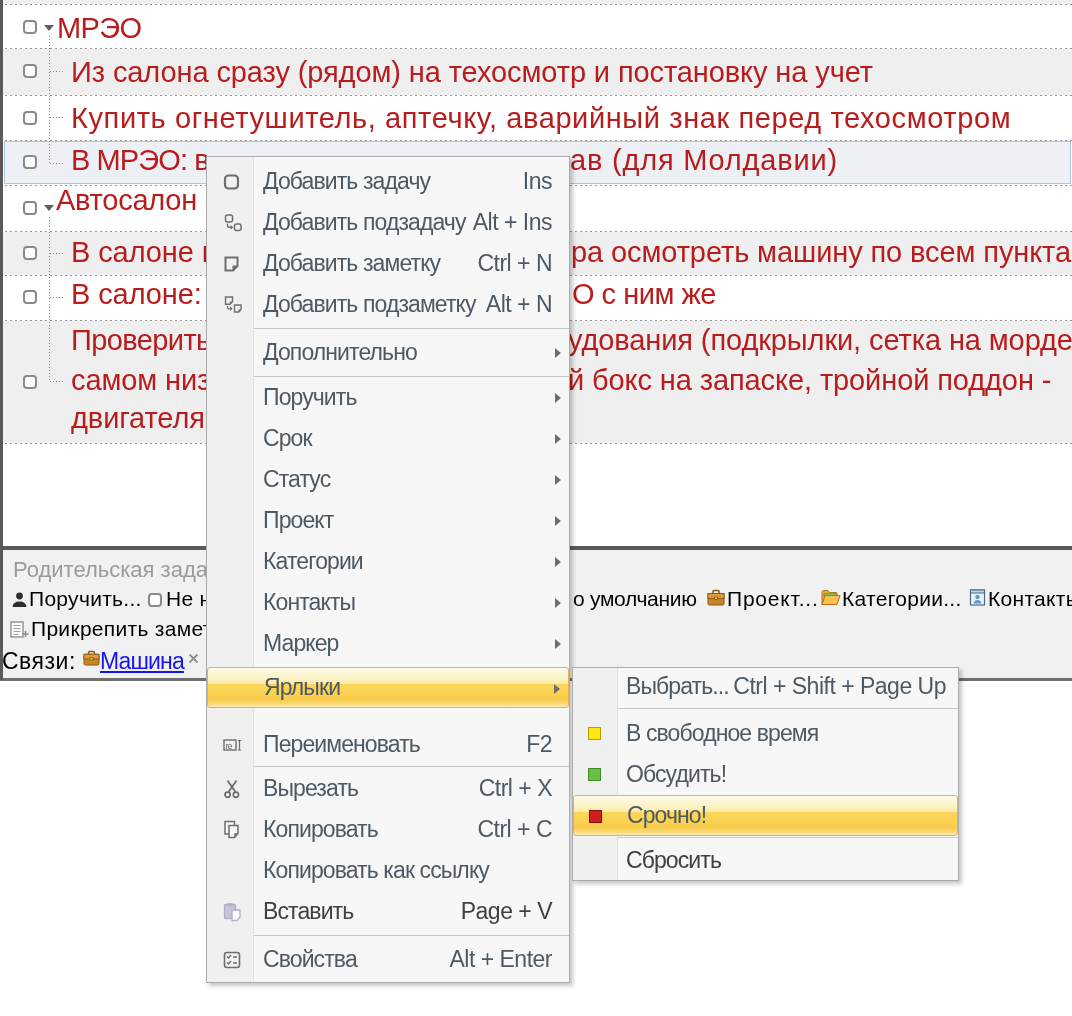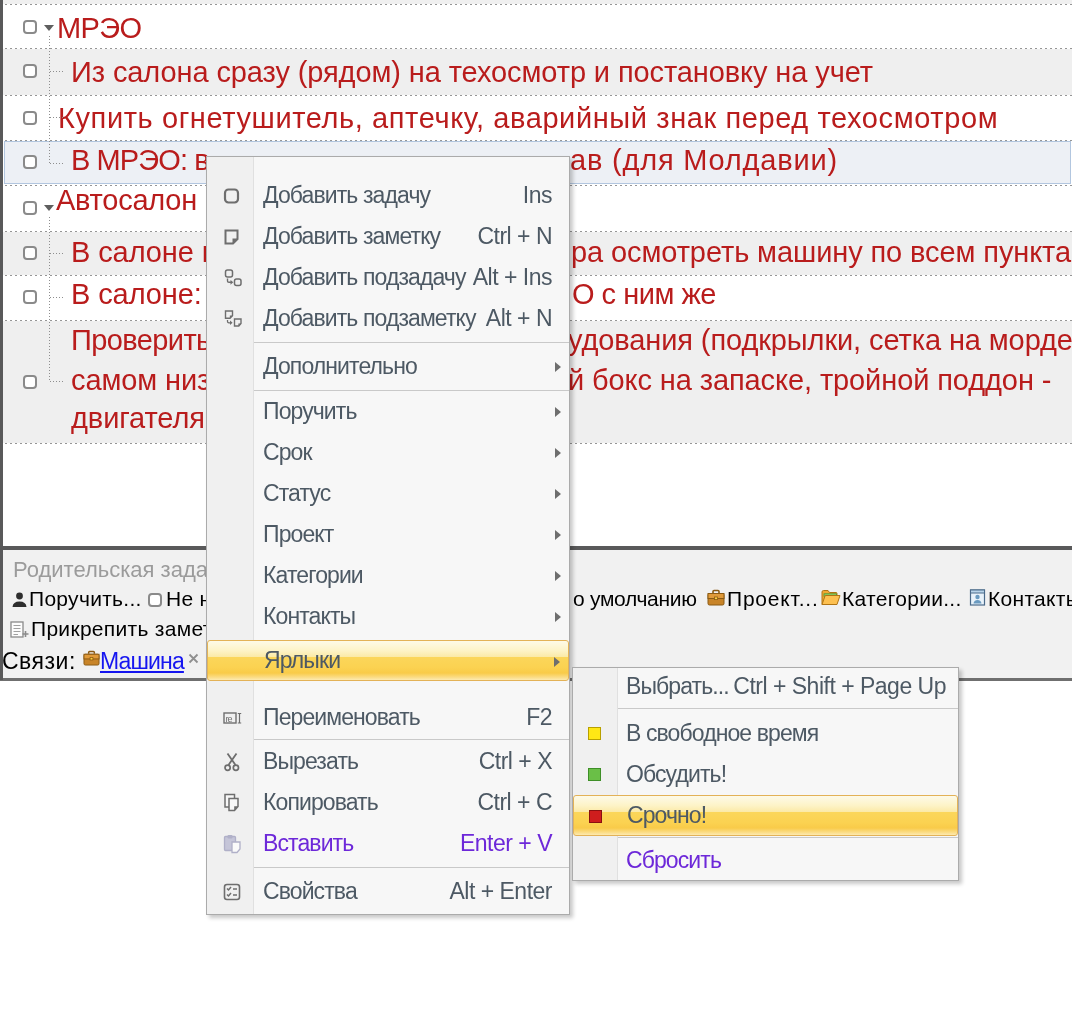--- a/index.html
+++ b/index.html
@@ -21,29 +21,29 @@
 
 #split{position:absolute;left:0;top:546px;width:1072px;height:4px;background:#59595a;}
 #panel{position:absolute;left:0;top:550px;width:1072px;height:128px;background:#f1f1f1;overflow:hidden;}
 #panelb{position:absolute;left:0;top:678px;width:1072px;height:3px;background:#6f6f6f;}
 #leftbar{position:absolute;left:0;top:0;width:3px;height:680px;background:#59595a;z-index:5;}
 .ptx{position:absolute;white-space:pre;color:#000;font-size:21px;letter-spacing:0.3px;}
 .pic{position:absolute;}
 
 .menu{position:absolute;background:#f7f7f7;border:1px solid #ababab;box-shadow:3px 3px 4px rgba(0,0,0,0.22);z-index:10;}
 .menu .gut{position:absolute;left:0;top:0;bottom:0;background:#f0f0f0;border-right:1px solid #e0e0e0;}
-#cmenu{left:206px;top:156px;width:362px;padding-top:18px;padding-bottom:2px;box-sizing:content-box;}
+#cmenu{left:206px;top:156px;width:362px;padding-top:4px;padding-bottom:2px;box-sizing:content-box;}
 #cmenu .gut{width:46px;}
 .mi{position:relative;height:41px;line-height:41px;font-size:23px;color:#4d5964;letter-spacing:-0.9px;white-space:pre;}
 #cmenu .mi{padding-left:56px;}
 .mi .sc{position:absolute;right:17px;top:0;letter-spacing:-0.5px;}
 .mi .ar{position:absolute;right:8px;top:16px;width:0;height:0;
   border-top:5px solid transparent;border-bottom:5px solid transparent;border-left:6px solid #6e6e6e;}
 .msep{height:0;border-top:1px solid #c9c9c9;margin:3px 0 3px 47px;}
-.dis{color:#6d28d9;}
+.dis{color:#404040;}
 .hl{background:linear-gradient(180deg,#fdfae8 0%,#fdf3c6 25%,#fbeaa8 40%,#fbd65a 42%,#fbd251 68%,#f9cb49 82%,#fbdc85 93%,#fdeab0 100%);
   border:1px solid #e3b257;border-radius:3px;box-sizing:border-box;}
 .mi.hl{line-height:39px;}
 #smenu{left:572px;top:667px;width:385px;padding-top:0;padding-bottom:0;box-sizing:content-box;}
 #smenu .gut{width:44px;}
 #smenu .mi{padding-left:53px;}
 .mi svg{position:absolute;left:16px;top:50%;transform:translateY(-50%);}
 .sq{position:absolute;left:15px;top:14px;width:13px;height:13px;box-sizing:border-box;border:1px solid;}
 </style></head>
 <body>
@@ -55,21 +55,21 @@
   <div class="tri" style="left:44px;top:25px;"></div>
   <span class="tx f1" style="left:57px;top:12px;">МРЭО</span>
   <div class="dsep" style="top:48px;"></div>
 
   <div class="row gray" style="top:49px;height:46px;"></div>
   <span class="cb" style="left:23px;top:64px;"></span>
   <span class="tx f2" style="left:71px;top:56px;">Из салона сразу (рядом) на техосмотр и постановку на учет</span>
   <div class="dsep" style="top:95px;"></div>
 
   <span class="cb" style="left:23px;top:111px;"></span>
-  <span class="tx f2" style="left:58px;top:102px;letter-spacing:0.6px;">Купить огнетушитель, аптечку, аварийный знак перед техосмотром</span>
+  <span class="tx f2" style="left:71px;top:102px;letter-spacing:0.6px;">Купить огнетушитель, аптечку, аварийный знак перед техосмотром</span>
   <div class="dsep" style="top:140px;"></div>
 
   <div id="selrow"></div>
   <span class="cb" style="left:23px;top:155px;"></span>
   <span class="tx f2" style="left:71px;top:144px;letter-spacing:-0.9px;">В МРЭО: в</span>
   <span class="tx f2" style="left:570px;top:144px;letter-spacing:0.8px;">ав (для Молдавии)</span>
   <div class="dsep" style="top:185px;"></div>
 
   <span class="cb" style="left:23px;top:201px;"></span>
   <div class="tri" style="left:44px;top:205px;"></div>
@@ -161,69 +161,71 @@
   </svg>
 </div>
 <div id="panelb"></div>
 <div id="leftbar"></div>
 
 <div class="menu" id="cmenu">
   <div class="gut"></div>
   <div class="mi"><svg width="17" height="17" viewBox="0 0 17 17">
         <rect x="2" y="2" width="13" height="13" rx="3.5" fill="none" stroke="#6e6e6e" stroke-width="2.2"></rect>
       </svg>Добавить задачу<span class="sc">Ins</span></div>
-  <div class="mi"><svg width="17" height="17" viewBox="0 0 17 17">
-        <path d="M2.5 2 H14.5 V10.5 L10 15 H2.5 Z" fill="none" stroke="#6e6e6e" stroke-width="2"></path>
-        <path d="M14.5 10 L9.5 10 L9.5 15 Z" fill="#6e6e6e"></path>
-      </svg>Добавить заметку<span class="sc">Ctrl + N</span></div>
   <div class="mi"><svg width="20" height="19" viewBox="0 0 20 19">
         <rect x="2.5" y="1.5" width="7" height="7" rx="2" fill="none" stroke="#6e6e6e" stroke-width="1.5"></rect>
         <rect x="11.5" y="10.5" width="6.5" height="6.5" rx="2" fill="none" stroke="#6e6e6e" stroke-width="1.5"></rect>
         <path d="M4.5 10 V12.5 Q4.5 13.8 6 13.8 H8.2" fill="none" stroke="#6e6e6e" stroke-width="1.4"></path>
         <path d="M7.5 11.4 L10.3 13.8 L7.5 16.2 Z" fill="#6e6e6e"></path>
       </svg>Добавить подзадачу<span class="sc">Alt + Ins</span></div>
+  <div class="mi"><svg width="17" height="17" viewBox="0 0 17 17">
+        <path d="M2.5 2 H14.5 V10.5 L10 15 H2.5 Z" fill="none" stroke="#6e6e6e" stroke-width="2"></path>
+        <path d="M14.5 10 L9.5 10 L9.5 15 Z" fill="#6e6e6e"></path>
+      </svg>Добавить заметку<span class="sc">Ctrl + N</span></div>
   <div class="mi"><svg width="20" height="19" viewBox="0 0 20 19">
         <path d="M2.5 1.5 H9.5 V6.3 L7 8.7 H2.5 Z" fill="none" stroke="#6e6e6e" stroke-width="1.4"></path>
         <path d="M9.5 6 L6.8 6 L6.8 8.7 Z" fill="#6e6e6e"></path>
         <path d="M11.5 9.5 H18 V14 L15.8 16.5 H11.5 Z" fill="none" stroke="#6e6e6e" stroke-width="1.4"></path>
         <path d="M18 14 L15.4 14 L15.4 16.5 Z" fill="#6e6e6e"></path>
         <path d="M4.5 10.5 V12 Q4.5 13.3 6 13.3 H7.6" fill="none" stroke="#6e6e6e" stroke-width="1.3"></path>
         <path d="M7 11 L9.6 13.3 L7 15.6 Z" fill="#6e6e6e"></path>
       </svg>Добавить подзаметку<span class="sc">Alt + N</span></div>
   <div class="msep"></div>
   <div class="mi">Дополнительно<span class="ar"></span></div>
   <div class="msep" style="margin-bottom:0;"></div>
   <div class="mi">Поручить<span class="ar"></span></div>
   <div class="mi">Срок<span class="ar"></span></div>
   <div class="mi">Статус<span class="ar"></span></div>
   <div class="mi">Проект<span class="ar"></span></div>
   <div class="mi">Категории<span class="ar"></span></div>
   <div class="mi">Контакты<span class="ar"></span></div>
+  <div class="mi">Маркер<span class="ar"></span></div>
   <div class="mi hl" style="margin-top:3px;">Ярлыки<span class="ar"></span></div>
   <div class="mi" style="margin-top:16px;"><svg width="21" height="13" viewBox="0 0 21 13">
         <rect x="1" y="1.5" width="12" height="10" fill="none" stroke="#6e6e6e" stroke-width="1.4"></rect>
         <text x="2.5" y="10" font-size="9" fill="#6e6e6e" font-family="Liberation Sans">re</text>
         <path d="M16.5 2 V11.5 M14.8 2 H18.2 M14.8 11.5 H18.2" stroke="#6e6e6e" stroke-width="1.2" fill="none"></path>
       </svg>Переименовать<span class="sc">F2</span></div>
   <div class="msep" style="margin:1px 0 1px 47px;"></div>
   <div class="mi"><svg width="18" height="20" viewBox="0 0 18 20">
         <path d="M4.5 1.5 L12.5 13 M13.5 1.5 L5.5 13" stroke="#6e6e6e" stroke-width="1.8" fill="none"></path>
         <circle cx="4.6" cy="15.8" r="2.6" fill="none" stroke="#6e6e6e" stroke-width="1.7"></circle>
         <circle cx="12.9" cy="15.8" r="2.6" fill="none" stroke="#6e6e6e" stroke-width="1.7"></circle>
       </svg>Вырезать<span class="sc">Ctrl + X</span></div>
   <div class="mi"><svg width="18" height="20" viewBox="0 0 18 20">
         <rect x="2" y="1.5" width="9.5" height="12.5" fill="#f7f7f7" stroke="#6e6e6e" stroke-width="1.5"></rect>
         <path d="M6 5.5 H15 V13.5 L11.5 17.5 H6 Z" fill="#f7f7f7" stroke="#6e6e6e" stroke-width="1.5"></path>
         <path d="M15 13.2 L11.2 13.2 L11.2 17.5 Z" fill="#6e6e6e"></path>
       </svg>Копировать<span class="sc">Ctrl + C</span></div>
+  <div class="mi">Копировать как ссылку</div>
   <div class="mi dis"><svg width="19" height="20" viewBox="0 0 19 20">
         <rect x="1.5" y="2.5" width="11" height="14" rx="1" fill="#c5c5d8" stroke="#b0b0c8" stroke-width="1.3"></rect>
         <rect x="4.5" y="1" width="5" height="3.5" rx="1" fill="#b0b0c8"></rect>
         <path d="M9 8 H17 V15 L14 18.5 H9 Z" fill="#fafafa" stroke="#b0b0c8" stroke-width="1.3"></path>
-      </svg>Вставить<span class="sc">Enter + V</span></div>
+      </svg>Вставить<span class="sc">Page + V</span></div>
   <div class="msep"></div>
   <div class="mi"><svg width="18" height="18" viewBox="0 0 18 18">
         <rect x="1.5" y="1.5" width="15" height="15" rx="2.5" fill="none" stroke="#6e6e6e" stroke-width="1.6"></rect>
         <path d="M4 5.5 L5.5 7 L8 4" fill="none" stroke="#6e6e6e" stroke-width="1.5"></path>
         <path d="M10 6 H14" stroke="#6e6e6e" stroke-width="1.5"></path>
         <path d="M4 11.5 L5.5 13 L8 10" fill="none" stroke="#6e6e6e" stroke-width="1.5"></path>
         <path d="M10 12 H14" stroke="#6e6e6e" stroke-width="1.5"></path>
       </svg>Свойства<span class="sc">Alt + Enter</span></div>
 </div>
 

